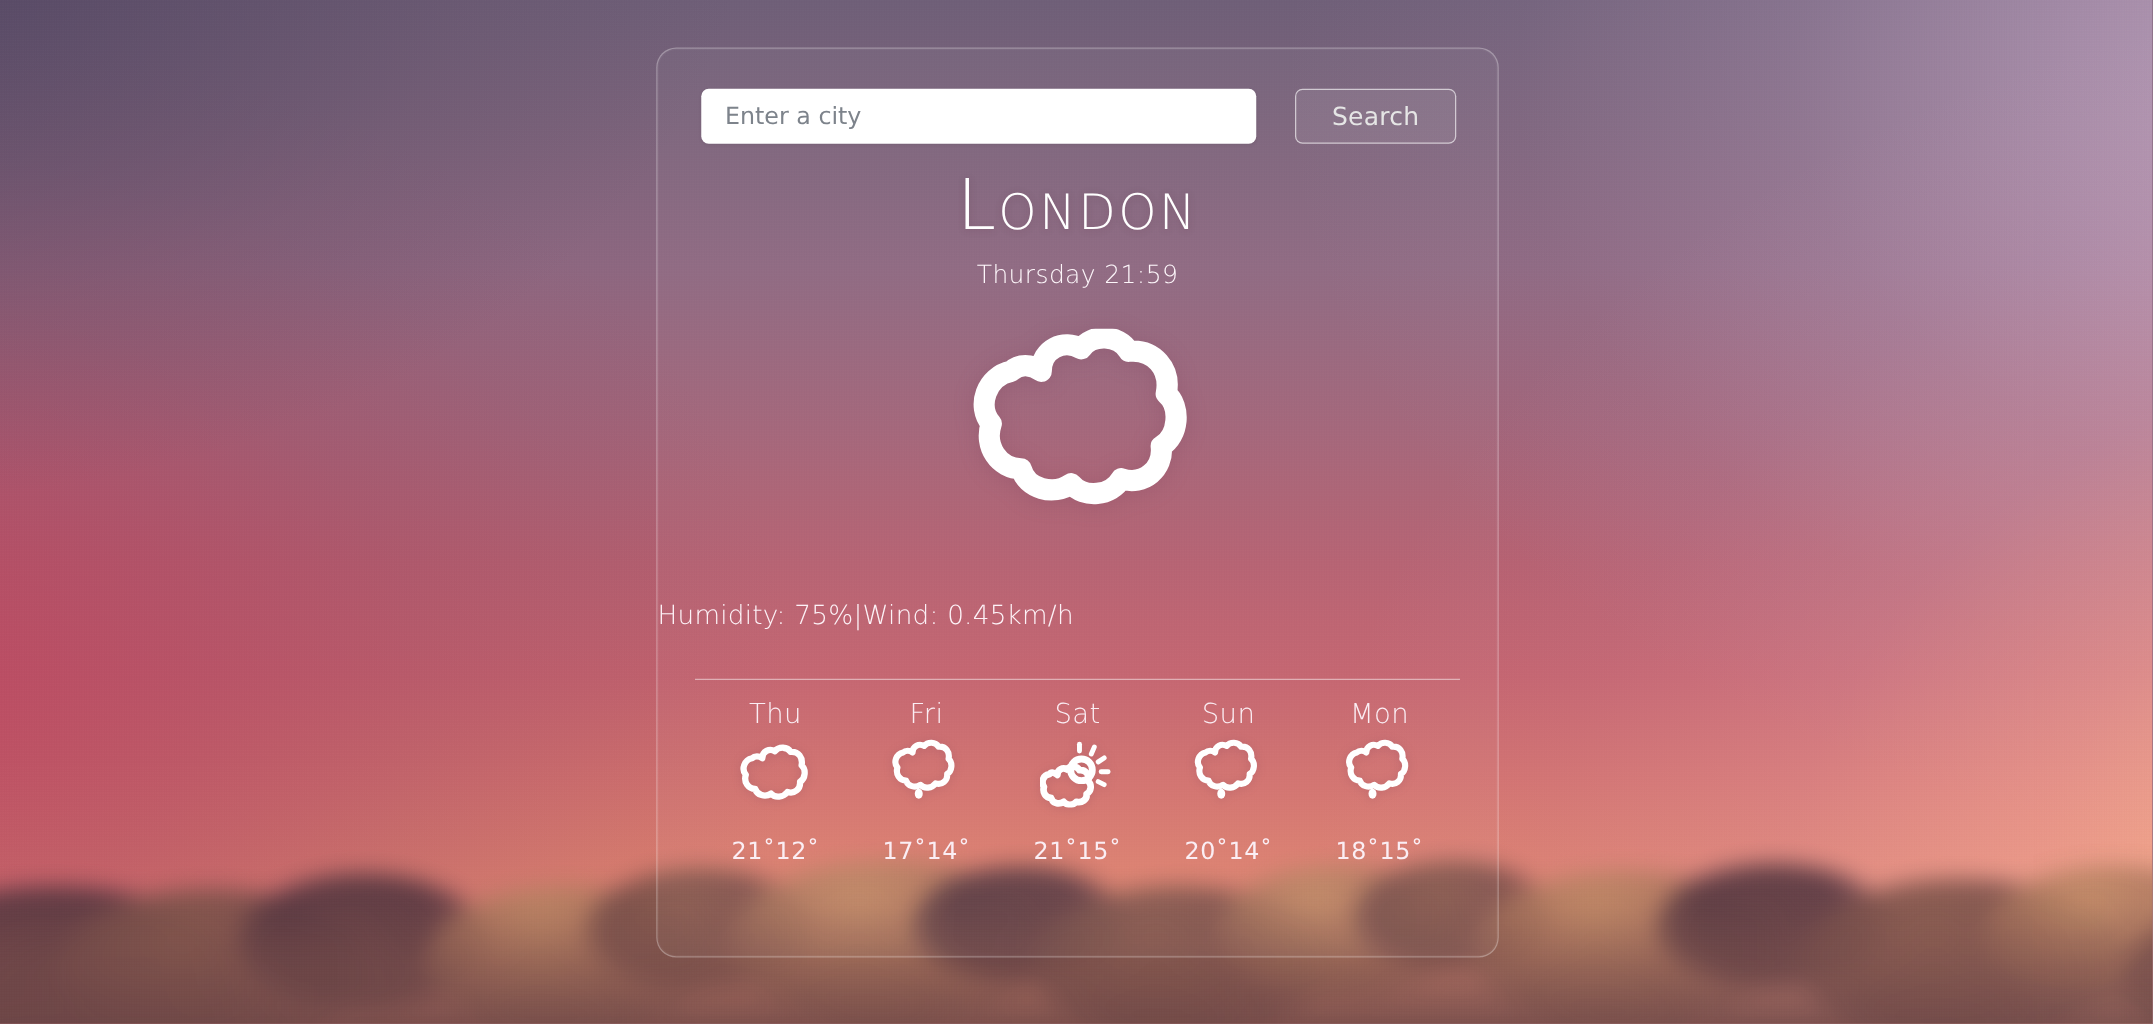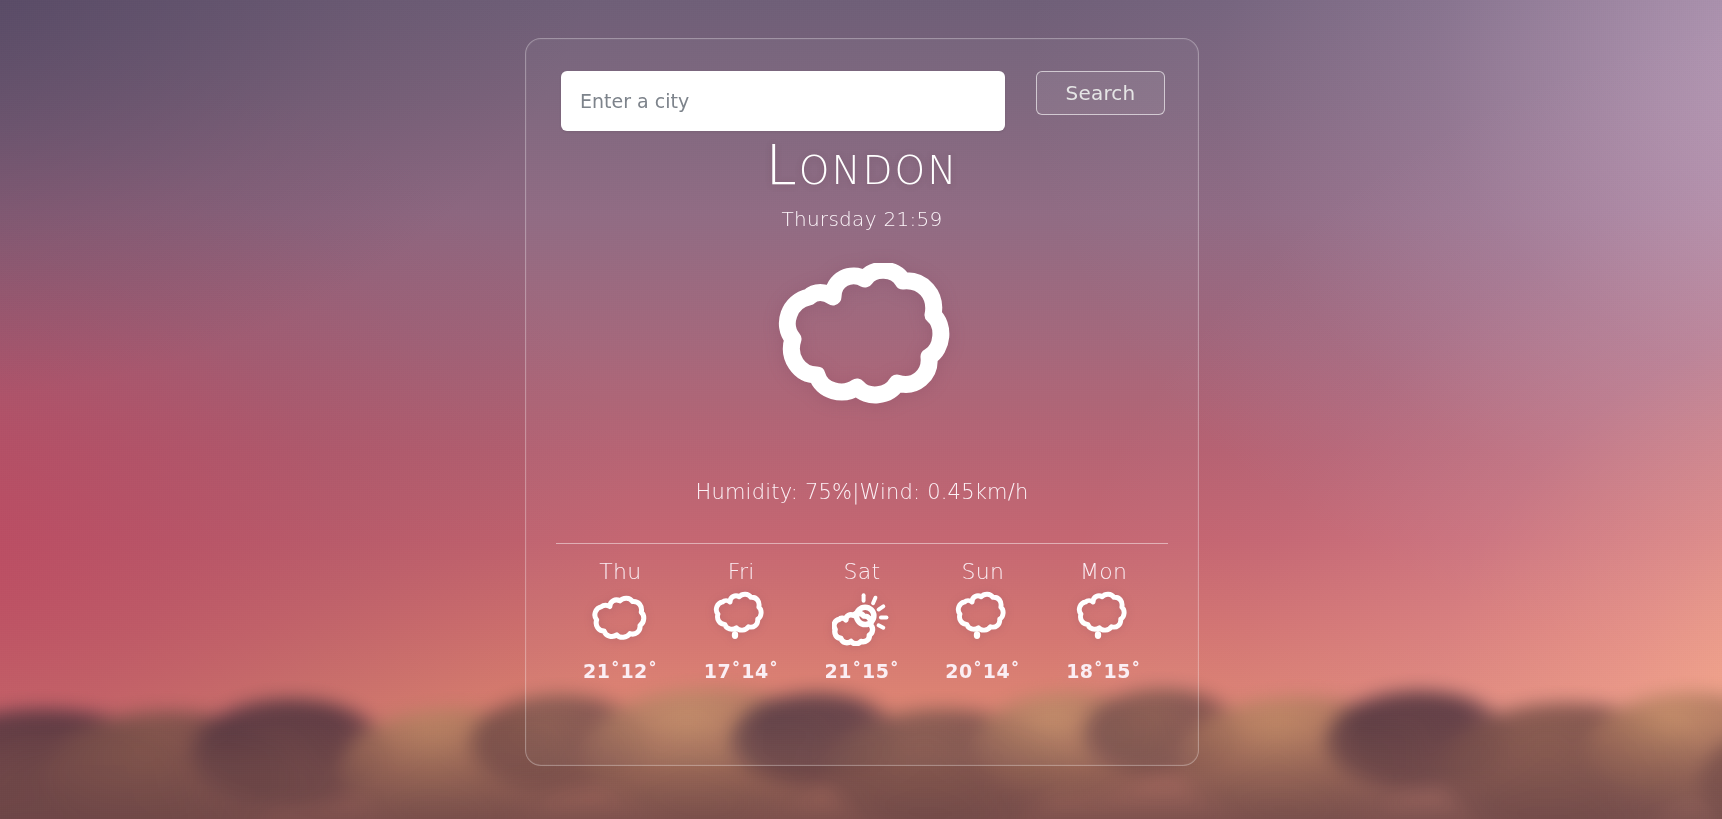--- a/index.html
+++ b/index.html
@@ -167,21 +167,21 @@
     left: 35px;
     top: 32px;
     width: 604px;
     height: 44px;
     display: flex;
     align-items: stretch;
     gap: 31px;
   }
   .search-input {
     flex: 0 0 444px;
-    height: 60px;
+    height: 44px;
     border: none;
     border-radius: 6px;
     background: #ffffff;
     padding: 0 19px;
     font-family: "DejaVu Sans", "Liberation Sans", sans-serif;
     font-size: 19px;
     color: #b91c1c;
     outline: none;
     box-shadow: 0 1px 3px rgba(0,0,0,0.08);
   }
@@ -279,21 +279,20 @@
     text-align: center;
     font-size: 30px;
     font-weight: 300;
     color: #fff6fb;
     letter-spacing: 0.3px;
   }
   .meta {
     position: absolute;
     left: 0; right: 0;
     top: 441px;
-    text-align: center;
     font-size: 21px;
     font-weight: 300;
     color: #fdf2f7;
     letter-spacing: 0.2px;
   }
 
   
   .divider {
     position: absolute;
     left: 30px;
@@ -328,23 +327,23 @@
   }
   .fc-icon {
     width: 62px;
     height: 58px;
     display: flex;
     align-items: center;
     justify-content: center;
   }
   .fc-icon svg { display: block; filter: drop-shadow(0 1px 4px rgba(120,60,85,0.20)); }
   .fc-temps {
-    margin-top: 6px;
+    margin-top: 16px;
     font-size: 19px;
-    font-weight: 700;
+    font-weight: 400;
     color: #fbeef4;
     letter-spacing: 0.5px;
   }
 </style>
 </head>
 <body>
 
 <div id="bg">
   <div class="sky"></div>
   <div class="glow-upper-right"></div>

